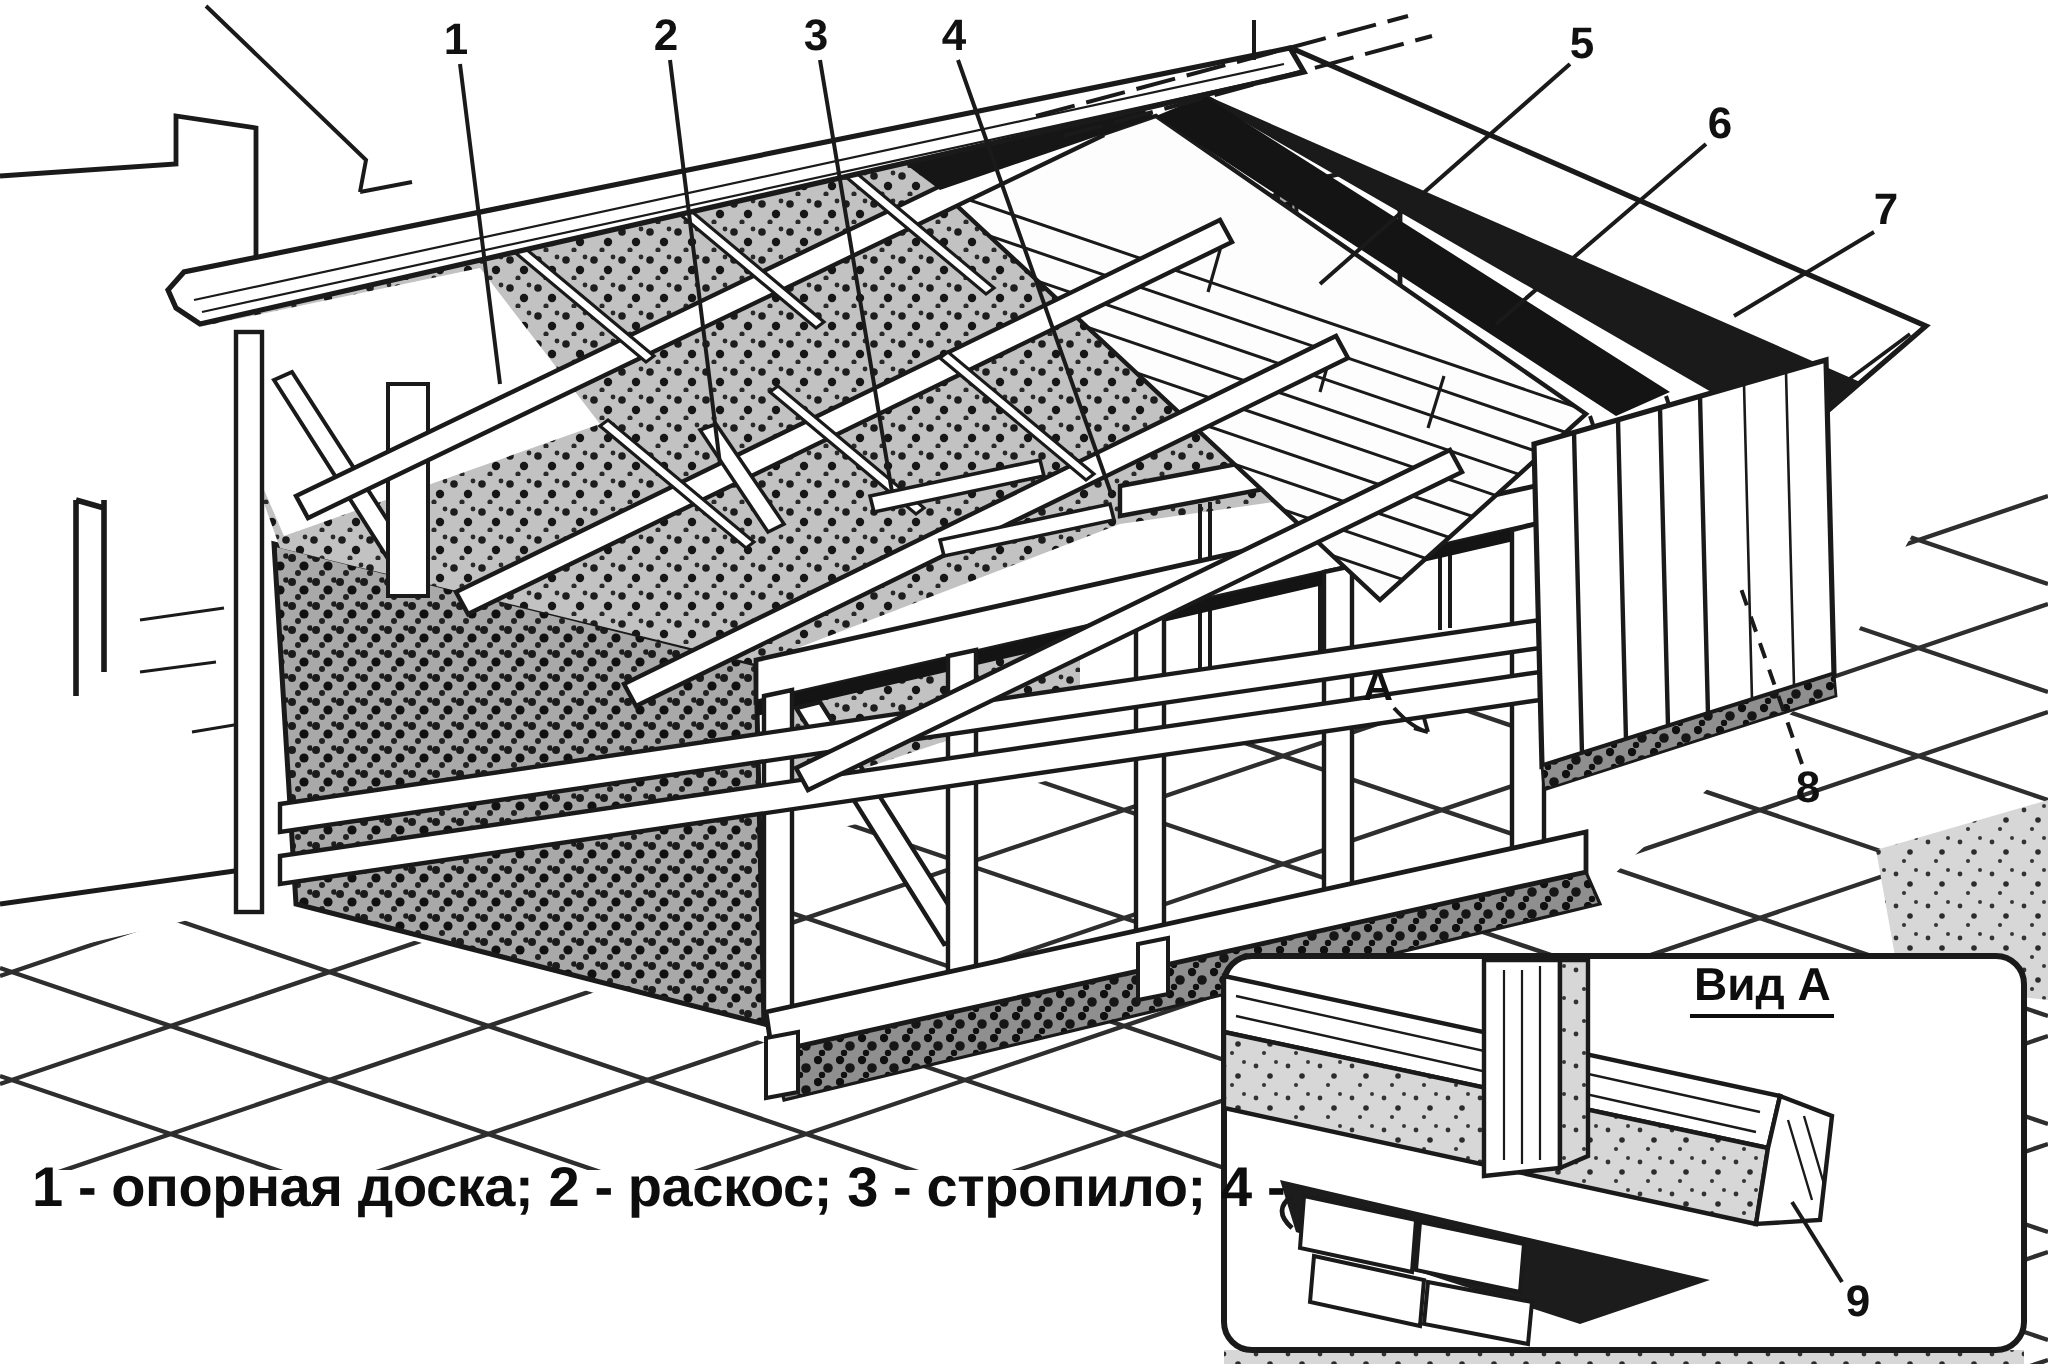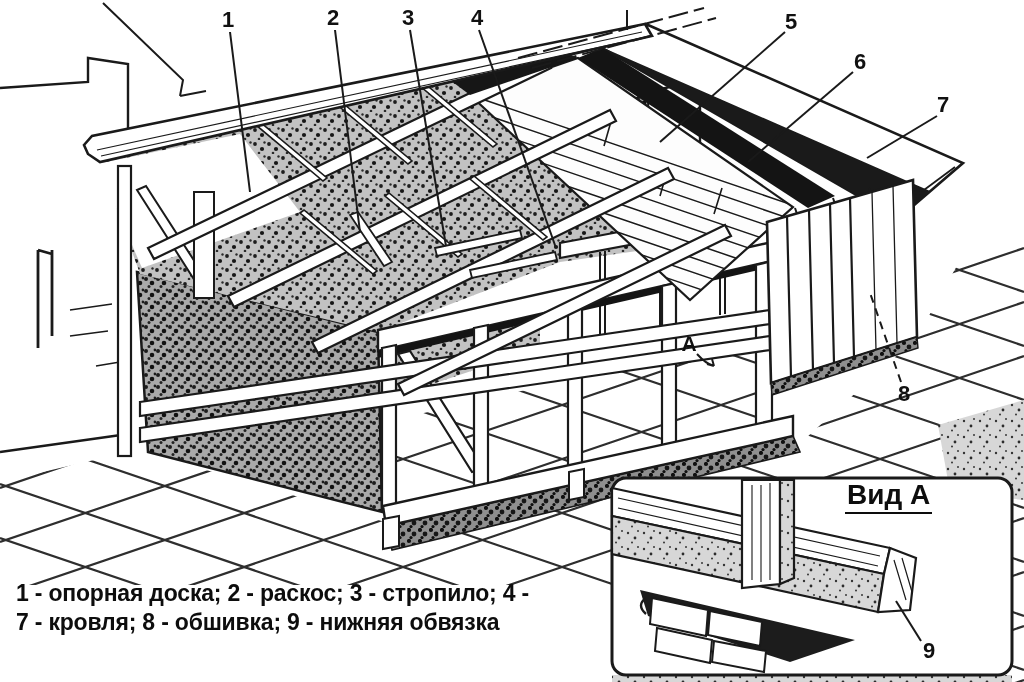--- a/index.html
+++ b/index.html
@@ -3,23 +3,23 @@
 <meta charset="utf-8">
 <style>
   html,body{margin:0;padding:0}
   body{width:1024px;height:682px;background:#fff;position:relative;overflow:hidden;
        font-family:"Liberation Sans",sans-serif;color:#111}
   .stage{position:absolute;inset:0}
   svg{position:absolute;left:0;top:0;display:block}
   .co{position:absolute;transform:translate(-50%,-50%);font-weight:700;font-size:22px;color:#111;
       -webkit-user-select:none;user-select:none}
   .co-a{font-size:21px}
-  .vida{position:absolute;left:845px;top:479px;font-weight:700;font-size:28px;color:#0d0d0d;
+  .vida{position:absolute;left:845px;top:479px;font-weight:700;font-size:23px;color:#0d0d0d;
         border-bottom:2.5px solid #0d0d0d;padding:0 2px 1px}
-  .legend{position:absolute;left:16px;top:579px;font-weight:700;font-size:23px;line-height:29px;
+  .legend{position:absolute;left:16px;top:579px;font-weight:700;font-size:28px;line-height:29px;
           color:#0d0d0d;letter-spacing:-.2px;white-space:nowrap}
 </style>
 </head>
 <body>
 
 <div class="stage">
 
 <svg width="1024" height="682" viewBox="0 0 1024 682">
   <defs>
     <pattern id="p-dark" width="12" height="12" patternUnits="userSpaceOnUse">
@@ -203,15 +203,14 @@
   <div class="co" style="left:860px;top:62px">6</div>
   <div class="co" style="left:943px;top:105px">7</div>
   <div class="co" style="left:904px;top:394px">8</div>
   <div class="co co-a" style="left:689px;top:344px">А</div>
   <div class="co" style="left:929px;top:651px">9</div>
 
   <div class="vida">Вид А</div>
 
   <div class="legend">
     <div>1 - опорная доска; 2 - раскос; 3 - стропило; 4 -</div>
-    <div>7 - кровля; 8 - обшивка; 9 - нижняя обвязка</div>
   </div>
 </div>
 
 </body></html>

